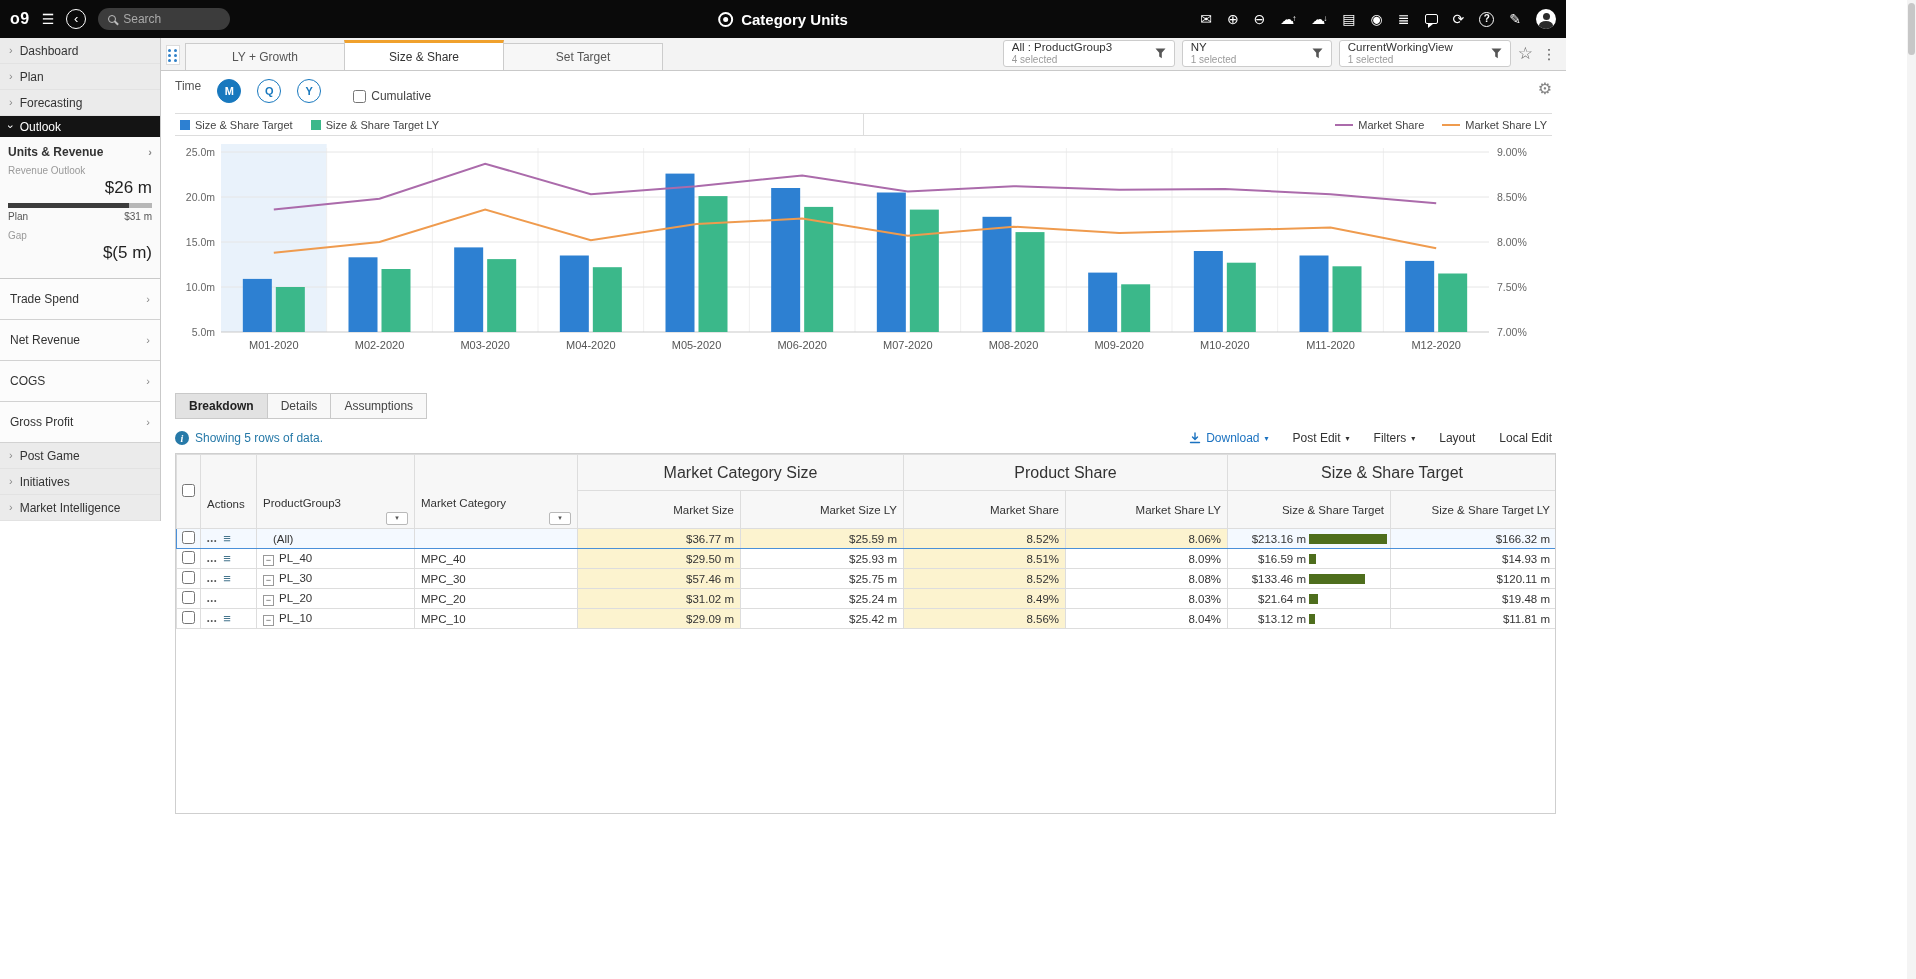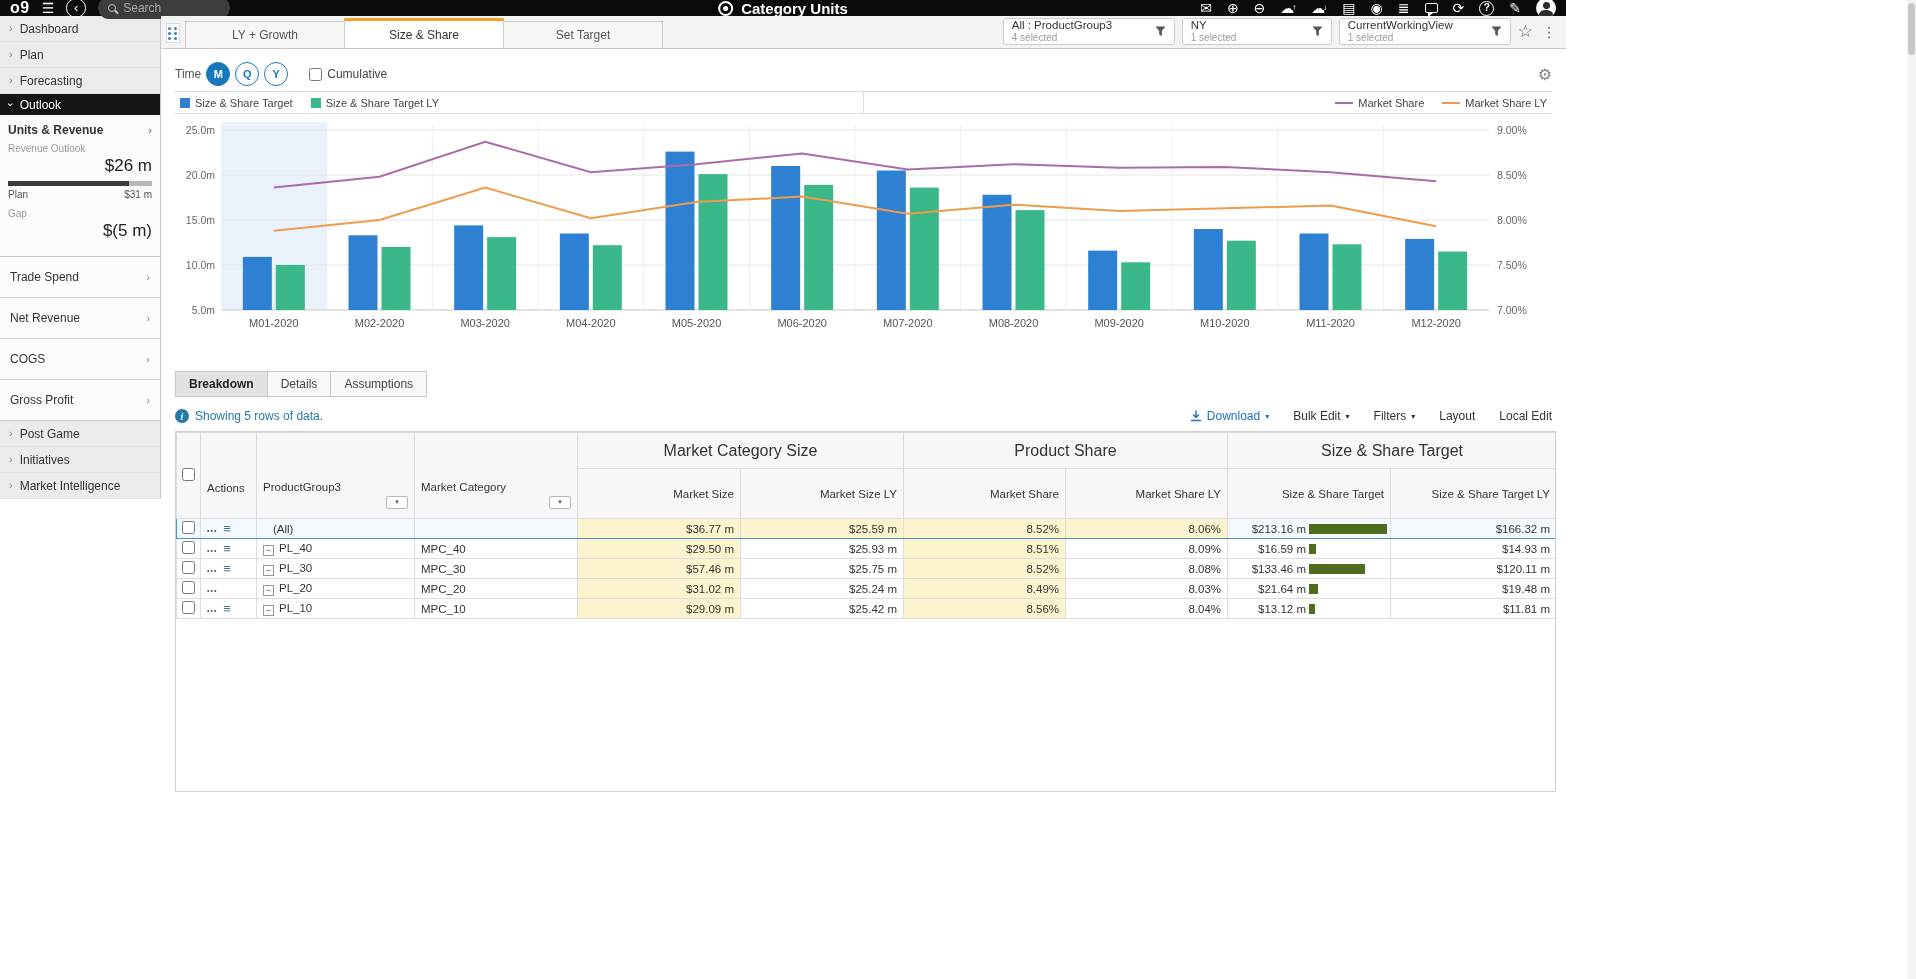--- a/index.html
+++ b/index.html
@@ -1,21 +1,21 @@
 <!DOCTYPE html>
 <html><head>
 <meta charset="utf-8">
 <style>
   * { margin:0; padding:0; box-sizing:border-box; }
   html,body { background:#fff; font-family:"Liberation Sans", sans-serif; color:#333; }
   .canvas { position:relative; width:1916px; height:979px; background:#fff; overflow:hidden; }
   .app { width:1566px; position:relative; }
 
   
-  .topbar { height:16px; background:#0a0a0a; display:flex; align-items:center; padding:0 10px; position:relative; }
+  .topbar { height:38px; background:#0a0a0a; display:flex; align-items:center; padding:0 10px; position:relative; }
   .tb-left { display:flex; align-items:center; gap:12px; }
   .logo { color:#fff; font-size:16px; font-weight:bold; letter-spacing:0.5px; }
   .ic { color:#fff; font-size:14px; line-height:1; display:inline-flex; align-items:center; justify-content:center; cursor:pointer; }
   .back-circle { width:20px; height:20px; border:1.5px solid #fff; border-radius:50%; font-size:13px; padding-bottom:2px; }
   .search { background:#3c3c3c; border-radius:12px; height:22px; width:132px; display:flex; align-items:center; gap:7px; padding:0 10px; }
   .mag { width:8px; height:8px; border:1.5px solid #bdbdbd; border-radius:50%; position:relative; flex:none; }
   .mag::after { content:""; position:absolute; width:5px; height:1.5px; background:#bdbdbd; right:-4px; bottom:-1px; transform:rotate(45deg); }
   .search input { background:transparent; border:none; outline:none; color:#ddd; font-size:12px; width:100%; }
   .search input::placeholder { color:#a9a9a9; }
   .tb-title { position:absolute; left:50%; transform:translateX(-50%); display:flex; align-items:center; gap:8px; color:#fff; font-size:15px; font-weight:bold; }
@@ -64,21 +64,21 @@
   .filter-box { height:27px; background:#fff; border:1px solid #ccc; border-radius:3px; display:flex; align-items:center; gap:8px; padding:2px 8px; cursor:pointer; }
   .fb1 { width:172px; } .fb2 { width:150px; } .fb3 { width:172px; }
   .filter-text { flex:1; min-width:0; }
   .filter-label { font-size:11.5px; color:#333; line-height:1.15; white-space:nowrap; overflow:hidden; }
   .filter-sub { font-size:10px; color:#9a9a9a; line-height:1.15; }
   .star-ic { color:#666; font-size:17px; cursor:pointer; }
   .kebab-ic { color:#555; font-size:14px; cursor:pointer; padding:0 2px; }
 
   
   .chart-panel { background:#fff; padding:8px 14px 4px; }
-  .chart-controls { display:flex; align-items:center; gap:5px; height:34px; }
+  .chart-controls { display:flex; gap:16px; height:34px; }
   .time-label { font-size:12px; color:#555; }
   .tqy { width:24px; height:24px; border-radius:50%; border:1.5px solid #1878be; color:#1878be; background:#fff; font-size:11px; font-weight:bold; display:flex; align-items:center; justify-content:center; cursor:pointer; }
   .tqy.sel { background:#1878be; color:#fff; }
   .cum { display:flex; align-items:center; gap:5px; margin-left:16px; font-size:12px; color:#444; cursor:pointer; }
   .cum input { width:13px; height:13px; }
   .gear-ic { margin-left:auto; color:#848484; font-size:16px; cursor:pointer; }
   .legend-strip { display:flex; border-top:1px solid #ddd; border-bottom:1px solid #ddd; height:23px; font-size:11px; color:#444; }
   .legend-left { flex:1; display:flex; gap:18px; align-items:center; padding-left:5px; border-right:1px solid #ddd; }
   .legend-right { flex:1; display:flex; gap:18px; align-items:center; justify-content:flex-end; padding-right:5px; }
   .leg { display:inline-flex; align-items:center; gap:5px; }
@@ -102,21 +102,21 @@
   .grid-wrap { margin-left:14px; width:1381px; height:361px; border:1px solid #cfcfcf; background:#fff; overflow:hidden; }
   table { border-collapse:collapse; table-layout:fixed; width:1380px; font-size:11.5px; }
   th, td { border:1px solid #ddd; padding:0 6px; height:20px; white-space:nowrap; overflow:hidden; }
   thead th { background:#f7f7f7; color:#333; font-weight:normal; text-align:left; }
   th.gh { text-align:center; height:36px; font-size:16px; }
   .hv { display:flex; flex-direction:column; justify-content:flex-end; height:72px; }
   .hv .lbl { margin-bottom:3px; }
   .hv .padb { height:15px; }
   .hdr-filter { width:22px; height:13px; border:1px solid #b9b9b9; border-radius:2px; background:#fff; margin:0 0 3px auto; display:flex; align-items:center; justify-content:center; font-size:7px; color:#555; cursor:pointer; }
   th.num, td.num { text-align:right; }
-  th.h2 { height:50px; vertical-align:middle; }
+  th.h2 { height:38px; vertical-align:middle; }
   td.yellow { background:#fcf3cf; }
   .cb { width:13px; height:13px; }
   td.cbc, th.cbc { text-align:center; padding:0; }
   .dots-ic { color:#555; font-size:7px; letter-spacing:1px; cursor:pointer; }
   .menu-ic { color:#46768e; font-size:13px; cursor:pointer; margin-left:6px; }
   .expander { width:11px; height:11px; border:1px solid #999; background:#fff; display:inline-flex; align-items:center; justify-content:center; font-size:9px; line-height:1; color:#555; margin-right:5px; vertical-align:-1px; cursor:pointer; }
   .noexp { padding-left:16px; }
   .sst-cell { display:flex; align-items:center; }
   .sst-val { width:72px; text-align:right; flex:none; }
   .sst-bar { height:10px; background:#4e6e1d; margin-left:3px; flex:none; }
@@ -400,21 +400,21 @@
           </div>
           <div class="toolbar-right">
             <span class="tb-item download">
               <svg width="12" height="12" viewBox="0 0 12 12">
                   <path d="M6 1v6M3.5 5L6 7.5 8.5 5M1.5 10.5h9" stroke="#1b72c0" stroke-width="1.4" fill="none" stroke-linecap="round" stroke-linejoin="round"></path>
                 </svg>
               <span>Download</span>
               <span class="caret-s">▾</span>
             </span>
             <span class="tb-item">
-              <span>Bulk Edit</span>
+              <span>Post Edit</span>
               <span class="caret-s">▾</span>
             </span>
             <span class="tb-item">
               <span>Filters</span>
               <span class="caret-s">▾</span>
             </span>
             <span class="tb-item">
               <span>Layout</span>
             </span>
             <span class="tb-item">

